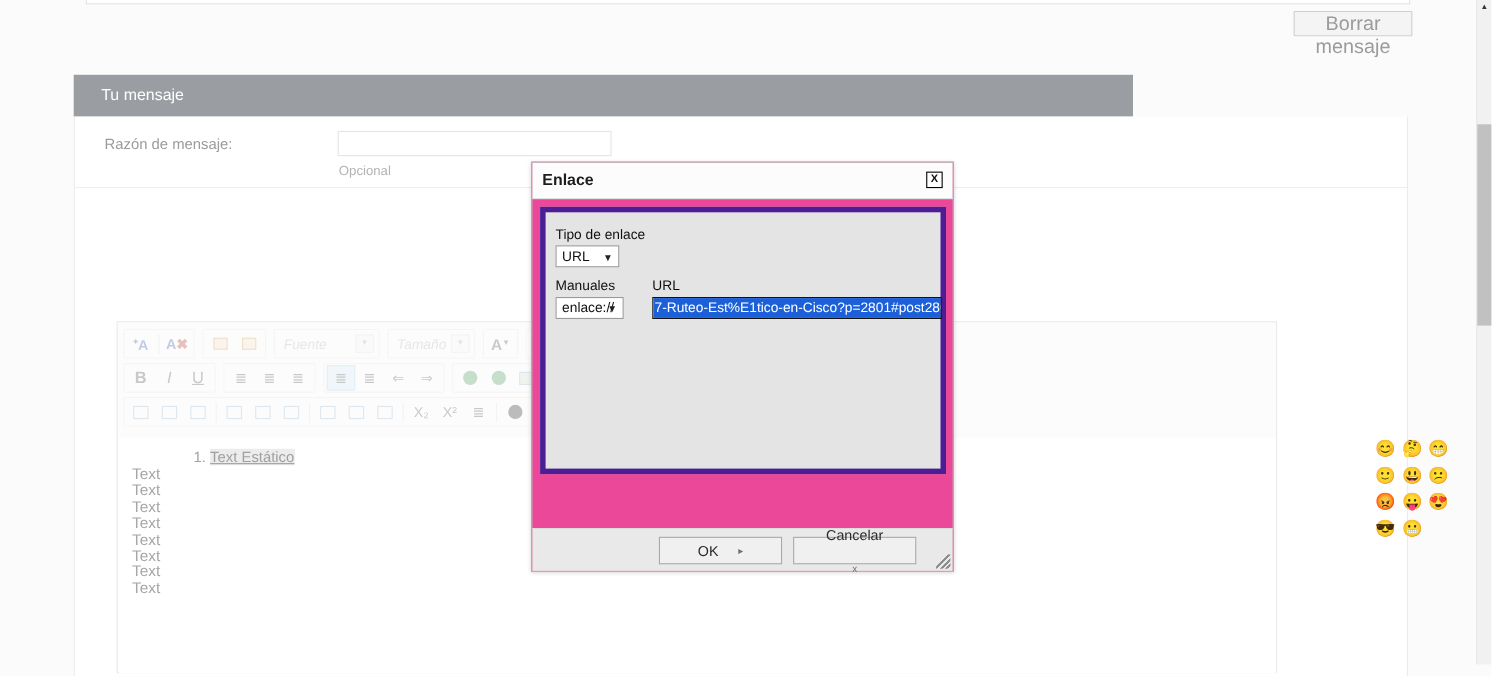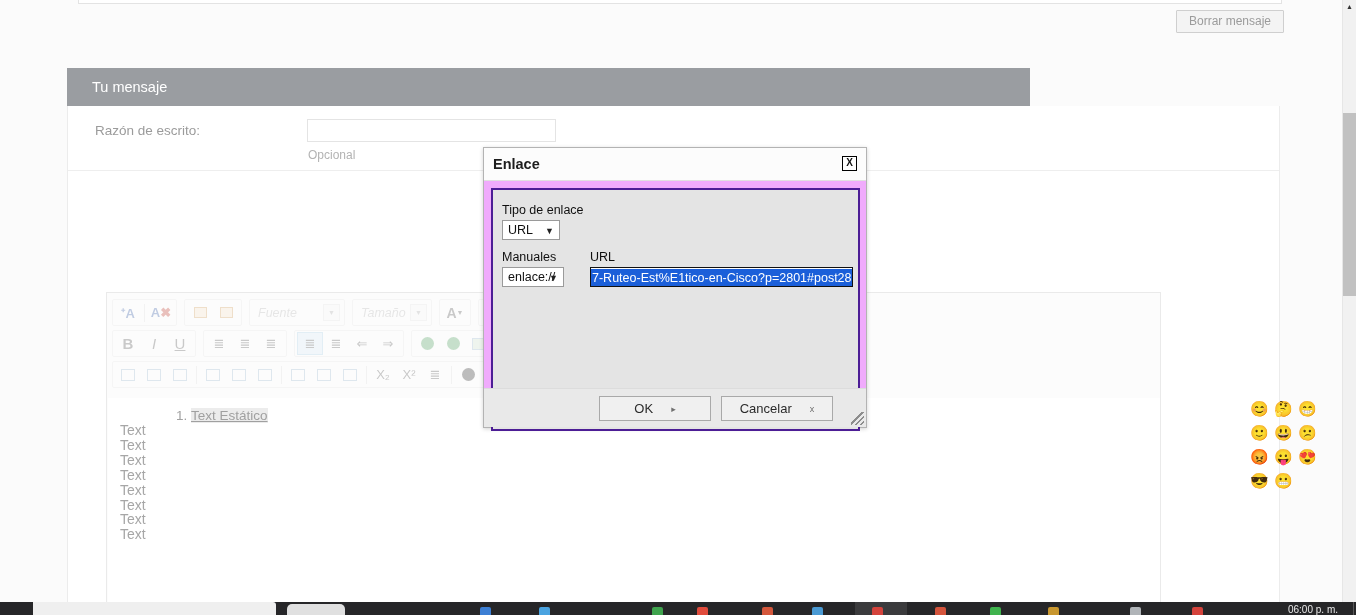--- a/index.html
+++ b/index.html
@@ -30,21 +30,21 @@
   }
 
   
   .borrar-btn {
     position: absolute;
     left: 1176px; top: 10px;
     width: 108px; height: 23px;
     border: 1px solid #cfcfcf;
     background: #f4f4f4;
     color: #9b9b9b;
-    font-size: 12px;
+    font-size: 18px;
     line-height: 21px;
     text-align: center;
     cursor: pointer;
     border-radius: 1px;
   }
 
   
   .panel-header {
     position: absolute;
     left: 67px; top: 68px;
@@ -250,22 +250,22 @@
   .vup {
     position: absolute;
     left: 3px; top: 3px;
     font-size: 7px; color: #333;
   }
 
   
   .dlg {
     position: absolute;
     left: 483px; top: 147px;
-    width: 384px; height: 281px;
-    background: #f0abfc;
+    width: 384px; height: 373px;
+    background: #ec4899;
     border: 1px solid #b3b3b3;
     box-shadow: 0 1px 4px rgba(0,0,0,0.18);
   }
   .dlg-title {
     position: relative;
     height: 33px;
     background: #fcfcfc;
     border-bottom: 1px solid #e0e0e0;
   }
   .dlg-title-text {
@@ -286,21 +286,21 @@
     line-height: 12px;
     text-align: center;
     color: #111;
     cursor: pointer;
   }
   .dlg-content {
     position: absolute;
     left: 7px; top: 40px;
     width: 369px; height: 243px;
     background: #e4e4e4;
-    border: 2px solid #4c1d95;
+    border: 5px solid #4c1d95;
   }
   .lbl {
     position: absolute;
     font-size: 12.5px;
     color: #101010;
   }
   .sel {
     position: absolute;
     background: #fff;
     border: 1px solid #9a9a9a;
@@ -357,21 +357,21 @@
     background: #f0f0f0;
     font-size: 13px;
     color: #2b2b2b;
     cursor: pointer;
     display: flex;
     align-items: center;
     justify-content: center;
     gap: 18px;
   }
   .btn-ok { left: 115px; width: 112px; }
-  .btn-cancel { left: 237px; width: 112px; }
+  .btn-cancel { left: 237px; width: 112px; flex-direction: column; }
   .dlg-btn .mini {
     font-size: 9px;
     color: #6f6f6f;
   }
   .resize-grip {
     position: absolute;
     right: 2px; bottom: 2px;
     width: 13px; height: 13px;
     background:
       linear-gradient(135deg, transparent 0 42%, #8d8d8d 42% 52%, transparent 52% 100%),
@@ -434,21 +434,21 @@
 
   <div class="top-partial-box"></div>
 
   <div class="borrar-btn">Borrar mensaje</div>
 
   <div class="panel-header">Tu mensaje</div>
 
   <div class="panel-body">
 
     <div class="form-row row-razon">
-      <div class="field-label">Razón de escrito:</div>
+      <div class="field-label">Razón de mensaje:</div>
       <input class="text-input input-razon" type="text" value="" style="">
       <div class="hint-opt">Opcional</div>
     </div>
 
 
 
     <div class="editor-wrap">
       <div class="toolbar">
 
         <div class="tb-row">
@@ -638,34 +638,14 @@
       </div>
       <div class="resize-grip"></div>
     </div>
   </div>
 
   <div class="vscroll">
     <div class="vup">▲</div>
     <div class="vthumb"></div>
   </div>
 
-  <div class="taskbar">
-    <div class="tb-start">
-      <div class="thumb"></div>
-    </div>
-    <div class="tb-highlight" style="left:855px;"></div>
-    <div class="tb-icon" style="left:480px;background:#3c7fd4;"></div>
-    <div class="tb-icon" style="left:539px;background:#4aa3e0;"></div>
-    <div class="tb-icon" style="left:652px;background:#3fa34d;"></div>
-    <div class="tb-icon" style="left:697px;background:#e04b3c;"></div>
-    <div class="tb-icon" style="left:762px;background:#d4573c;"></div>
-    <div class="tb-icon" style="left:812px;background:#4a9ad4;"></div>
-    <div class="tb-icon" style="left:872px;background:#d4433c;"></div>
-    <div class="tb-icon" style="left:935px;background:#d4543c;"></div>
-    <div class="tb-icon" style="left:990px;background:#3fb34d;"></div>
-    <div class="tb-icon" style="left:1048px;background:#c8962e;"></div>
-    <div class="tb-icon" style="left:1130px;background:#b0b4b8;"></div>
-    <div class="tb-icon" style="left:1192px;background:#d4433c;"></div>
-    <div class="tb-clock">06:00 p. m.</div>
-    <div class="tb-rightline"></div>
-  </div>
 
 </div>
 
 </body></html>

